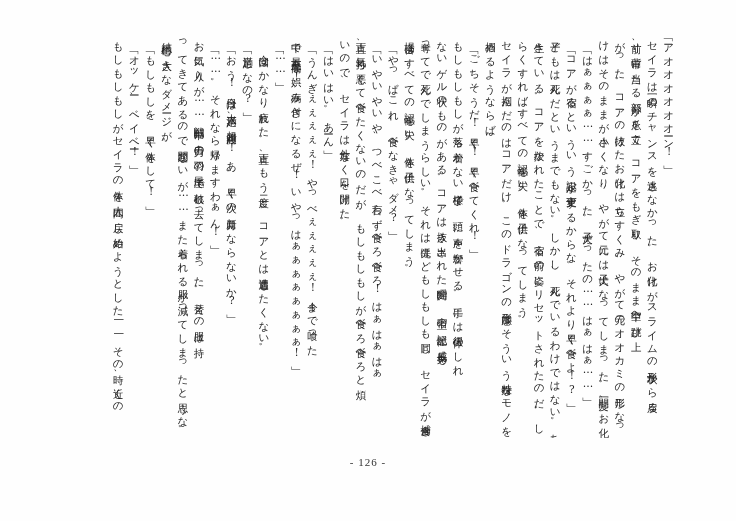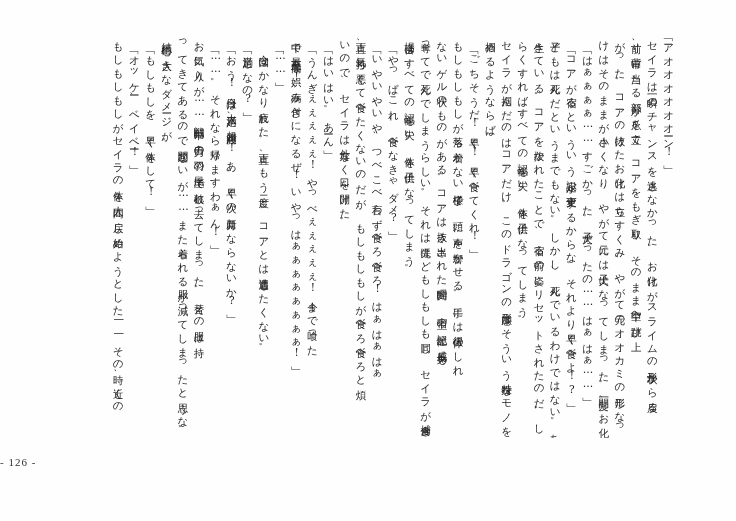--- a/index.html
+++ b/index.html
@@ -55,20 +55,21 @@
   .line.indent {
     padding-top: 13px;
     box-sizing: border-box;
   }
 
   .page-number {
     position: absolute;
     left: 0;
     right: 0;
     bottom: 53px;
+    text-align: center;
     font-size: 11px;
     letter-spacing: 1px;
     color: #333333;
     font-family: "Liberation Serif", "DejaVu Serif", serif;
   }
 </style>
 </head>
 <body>
 
 <div class="page">

